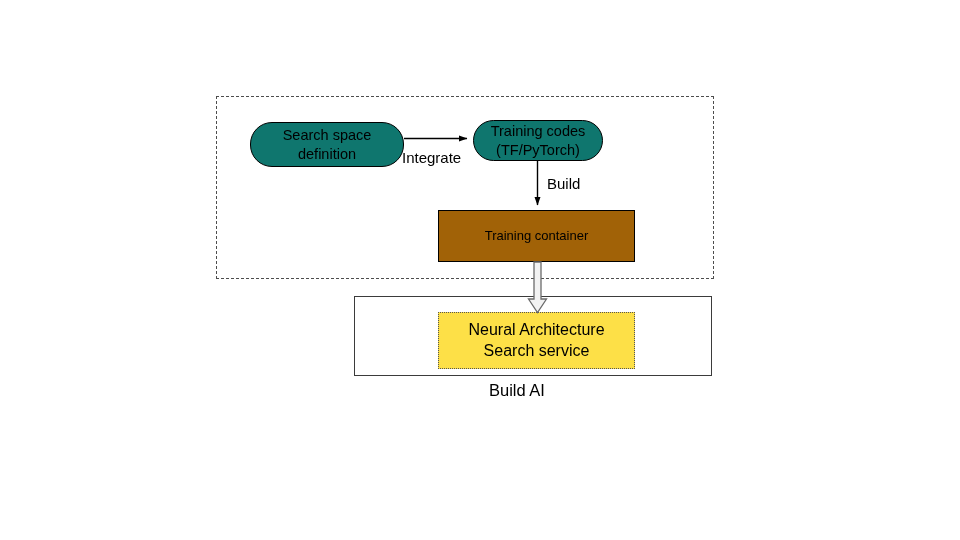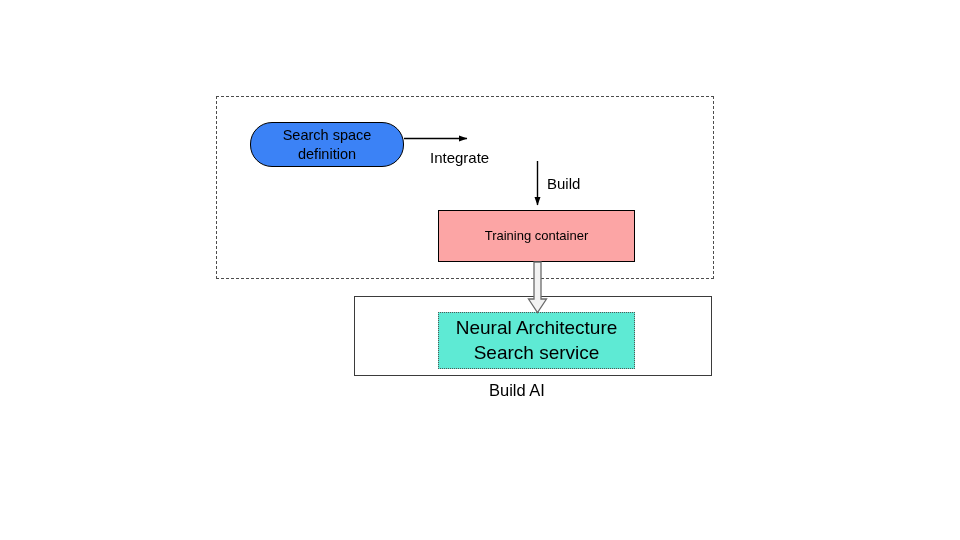--- a/index.html
+++ b/index.html
@@ -40,51 +40,51 @@
     position: absolute;
     box-sizing: border-box;
     border: 1.4px dashed #4d4d4d;
     background: transparent;
   }
 
   
   .rounded-box {
     border: 1.4px solid #000000;
     border-radius: 22px;
-    background: #3b82f6;
+    background: #0f766e;
     font-size: 14.5px;
   }
 
   
   .filled-box {
     border: 1.4px solid #000000;
-    background: #fca5a5;
+    background: #a16207;
     font-size: 13px;
   }
 
   
   .plain-box {
     border: 1.4px solid #3b3b3b;
     background: #ffffff;
   }
 
   
   .dotted-box {
     border: 1.6px dotted #555555;
-    background: #5eead4;
-    font-size: 19px;
+    background: #fde047;
+    font-size: 16px;
   }
 
   
   .label {
     position: absolute;
     white-space: nowrap;
     color: #000000;
   }
-  .label-integrate { font-size: 15px; margin-left: 28px; }
+  .label-integrate { font-size: 15px; }
   .label-build     { font-size: 15px; }
   .label-vertex    { font-size: 16.5px; }
 
   
   #connectors {
     position: absolute;
     left: 0; top: 0;
     width: 960px;
     height: 540px;
     pointer-events: none;
@@ -95,20 +95,22 @@
 
 <div id="canvas">
 
   <div class="group-dashed" style="left:216px; top:96px; width:498px; height:183px;"></div>
 
   <div class="plain-box" style="position:absolute; left:354px; top:296px; width:358px; height:80px; box-sizing:border-box;"></div>
 
   <div class="node rounded-box" style="left:250px; top:122px; width:154px; height:45px;">Search space
 definition</div>
 
+  <div class="node rounded-box" style="left:473px; top:120px; width:130px; height:41px;">Training codes
+(TF/PyTorch)</div>
 
   <div class="node filled-box" style="left:438px; top:210px; width:197px; height:52px;">Training container</div>
 
   <div class="node dotted-box" style="left:438px; top:312px; width:197px; height:57px;">Neural Architecture
 Search service</div>
 
   <svg id="connectors" viewBox="0 0 960 540">
     <defs>
       <marker id="arrowThin" markerWidth="10" markerHeight="10" refX="8.6" refY="3.2" orient="auto" markerUnits="userSpaceOnUse">
         <path d="M0.6,0.2 L9,3.2 L0.6,6.2 z" fill="#000000"></path>

